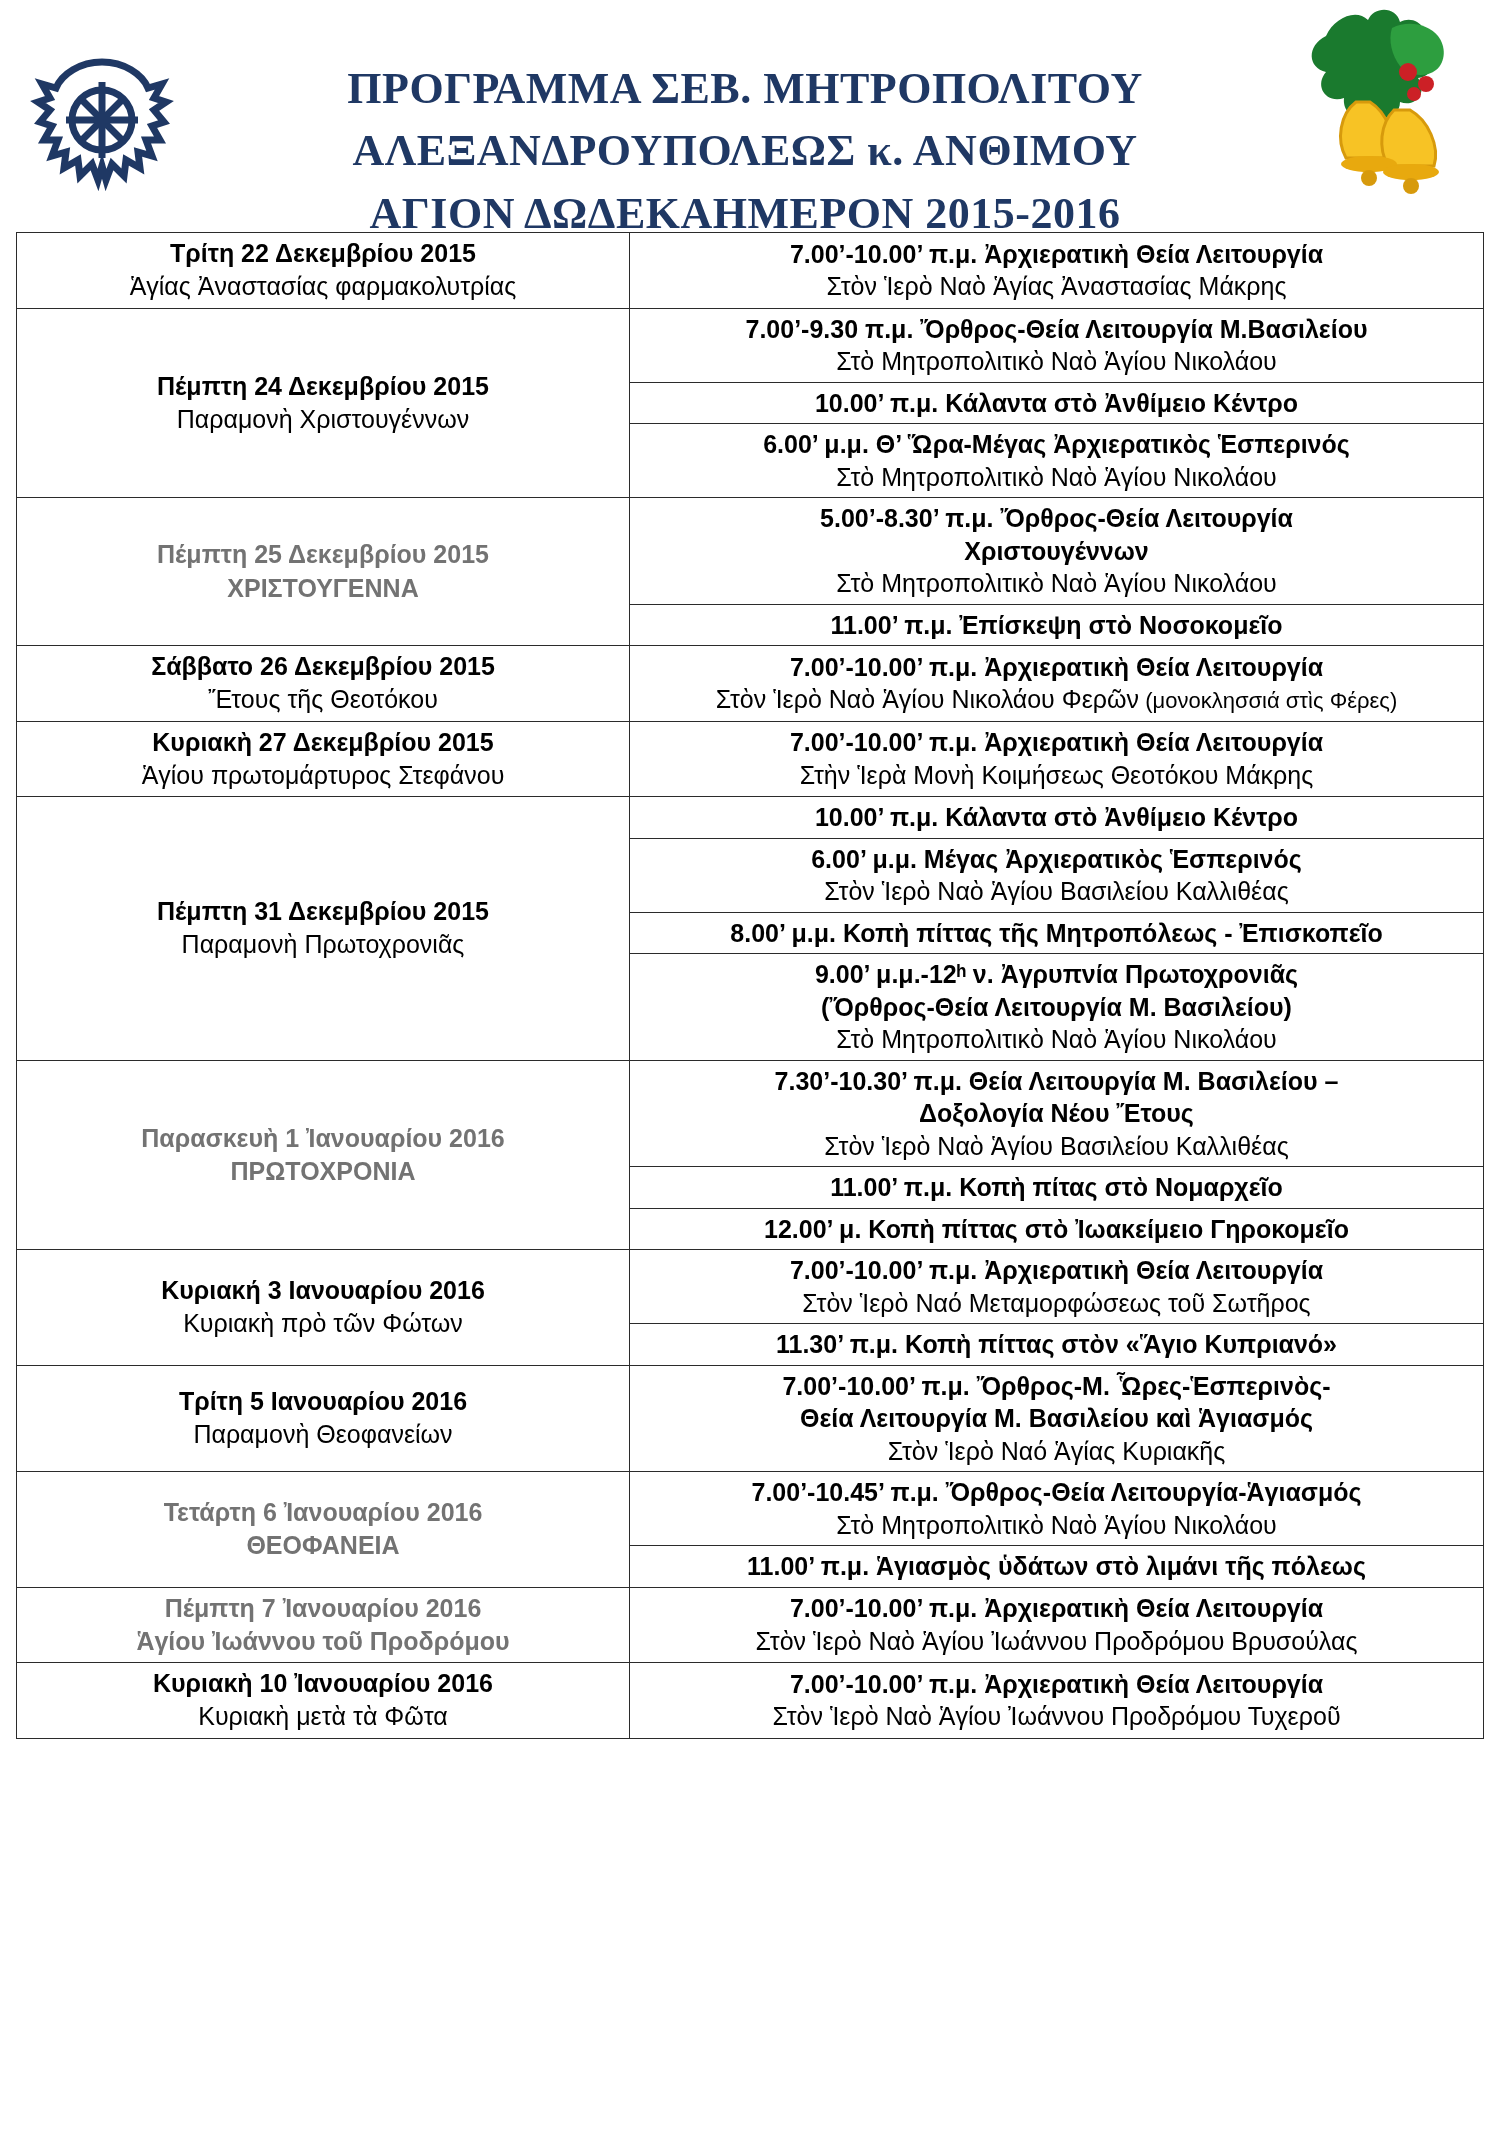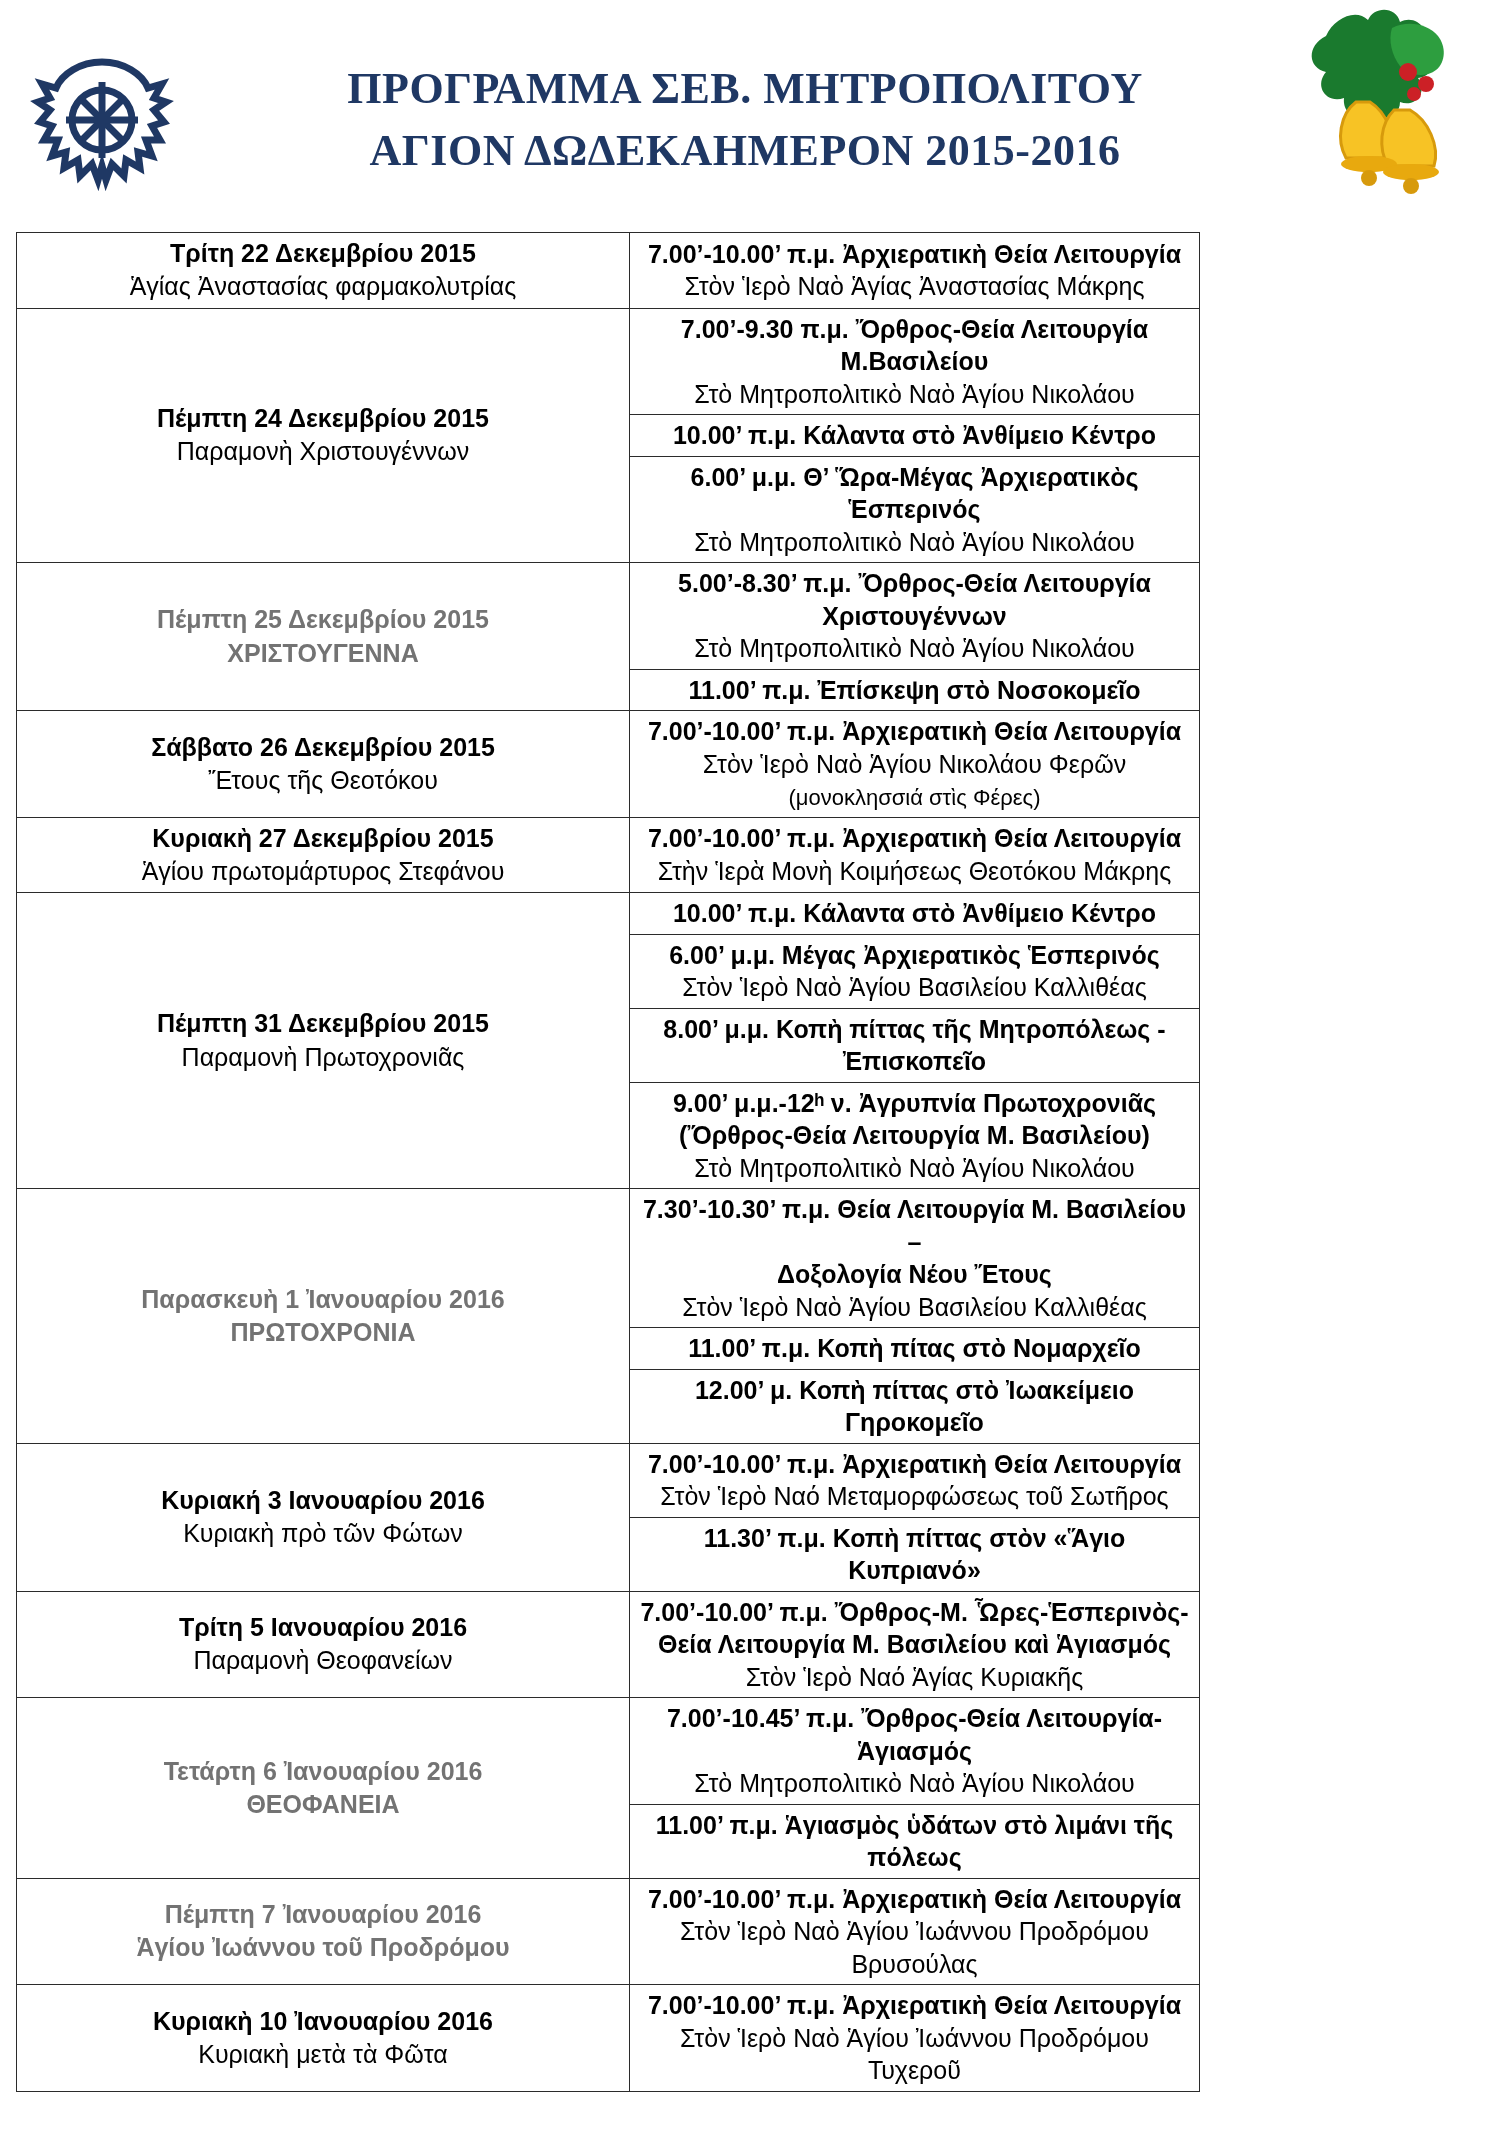--- a/index.html
+++ b/index.html
@@ -47,21 +47,21 @@
     font-size: 44px;
     font-weight: bold;
     line-height: 1.42;
     letter-spacing: 0.5px;
   }
   .title-line { white-space: nowrap; }
 
   
   table.schedule {
     border-collapse: collapse;
-    width: 1184px;
+    width: 1468px;
     margin: 0 16px;
     table-layout: fixed;
     padding-left: 28px;
   }
   table.schedule td {
     border: 1px solid #2b2b2b;
     vertical-align: middle;
     padding: 4px 6px;
   }
   td.daycell {
@@ -97,20 +97,21 @@
         <path d="M80 14 C58 14 40 26 34 40 L20 36 L28 50 L16 54 L28 62 L18 74 L30 78 L22 92 L36 92 L30 108 L44 104 L42 120 L56 112 L58 128 L70 116 L76 132 L80 118 L84 132 L90 116 L102 128 L104 112 L118 120 L116 104 L130 108 L124 92 L138 92 L130 78 L142 74 L132 62 L144 54 L132 50 L140 36 L126 40 C120 26 102 14 80 14 Z"></path>
         <circle cx="80" cy="72" r="30"></circle>
         <path d="M58 50 L102 94 M102 50 L58 94"></path>
         <path d="M80 34 L80 110 M44 72 L116 72"></path>
       </g>
     </svg>
   </div>
 
   <div class="title-block">
     <div class="title-line">ΠΡΟΓΡΑΜΜΑ ΣΕΒ.  ΜΗΤΡΟΠΟΛΙΤΟΥ</div>
+    <div class="title-line">ΑΛΕΞΑΝΔΡΟΥΠΟΛΕΩΣ κ. ΑΝΘΙΜΟΥ</div>
     <div class="title-line">ΑΓΙΟΝ ΔΩΔΕΚΑΗΜΕΡΟΝ 2015-2016</div>
   </div>
 
   <div class="holly">
     <svg viewBox="0 0 190 200" width="190" height="200" aria-hidden="true">
       <g>
         <path d="M30 30 C10 40 12 62 30 66 C18 80 30 98 48 92 C46 110 66 118 76 104 C84 118 104 112 104 96 C120 102 132 86 122 72 C140 70 144 48 126 40 C136 24 120 8 104 16 C100 0 78 0 72 14 C60 2 38 12 30 30 Z" fill="#1a7a2e"></path>
         <path d="M96 22 C112 14 132 18 142 30 C150 40 150 56 140 64 C130 72 112 70 104 60 C96 50 92 34 96 22 Z" fill="#2d9e3f"></path>
         <circle cx="112" cy="66" r="9" fill="#cc2026"></circle>
         <circle cx="130" cy="78" r="8" fill="#cc2026"></circle>

